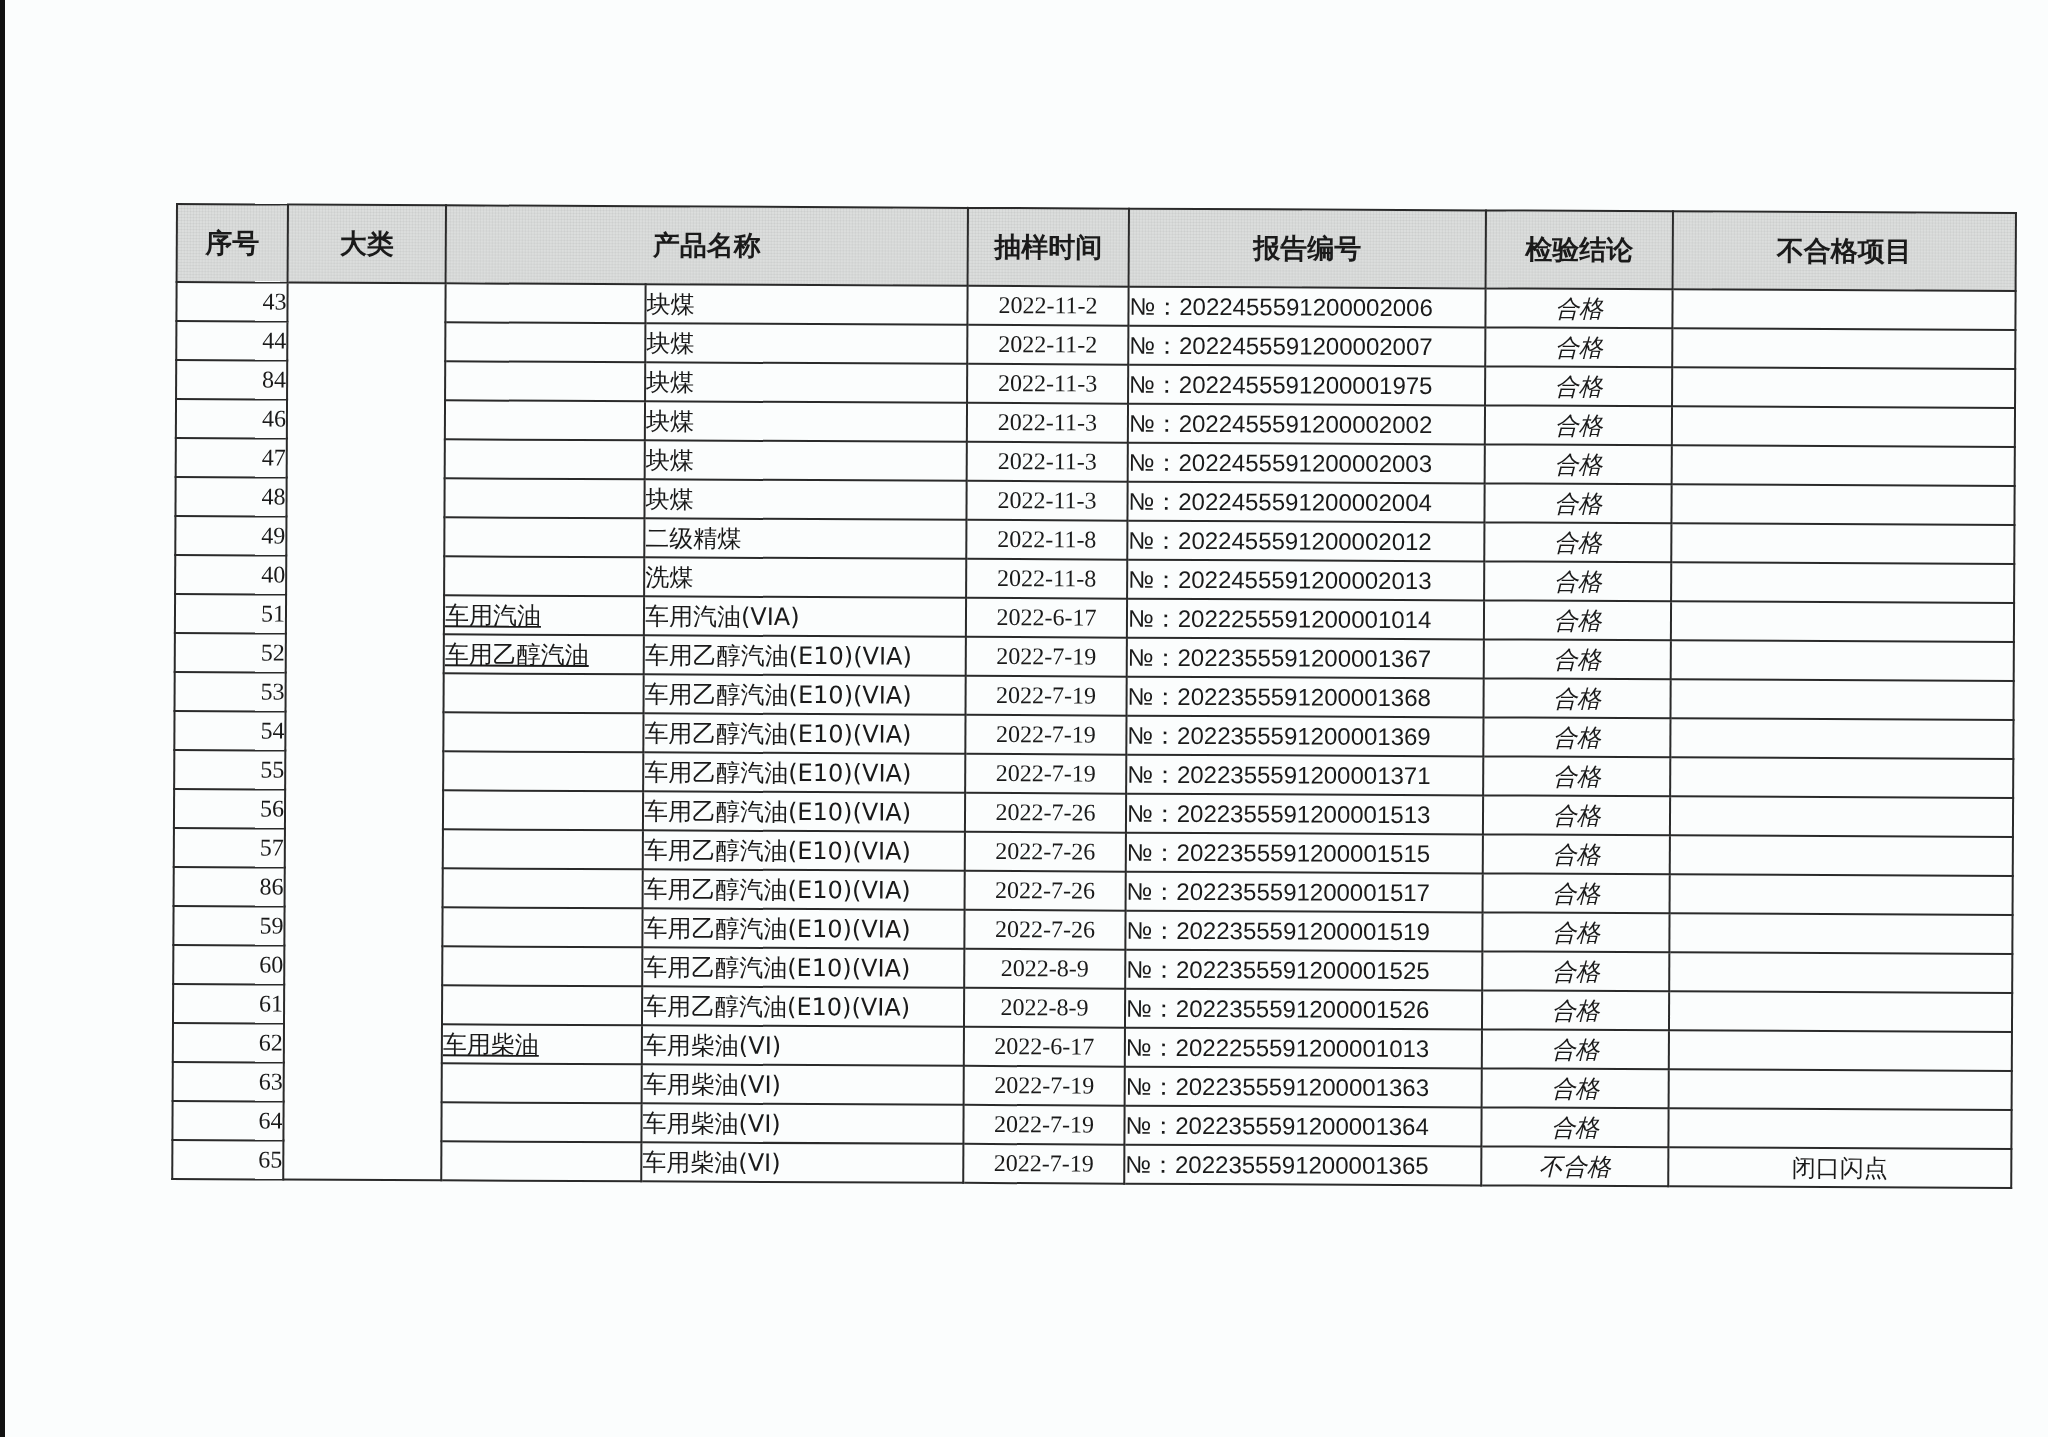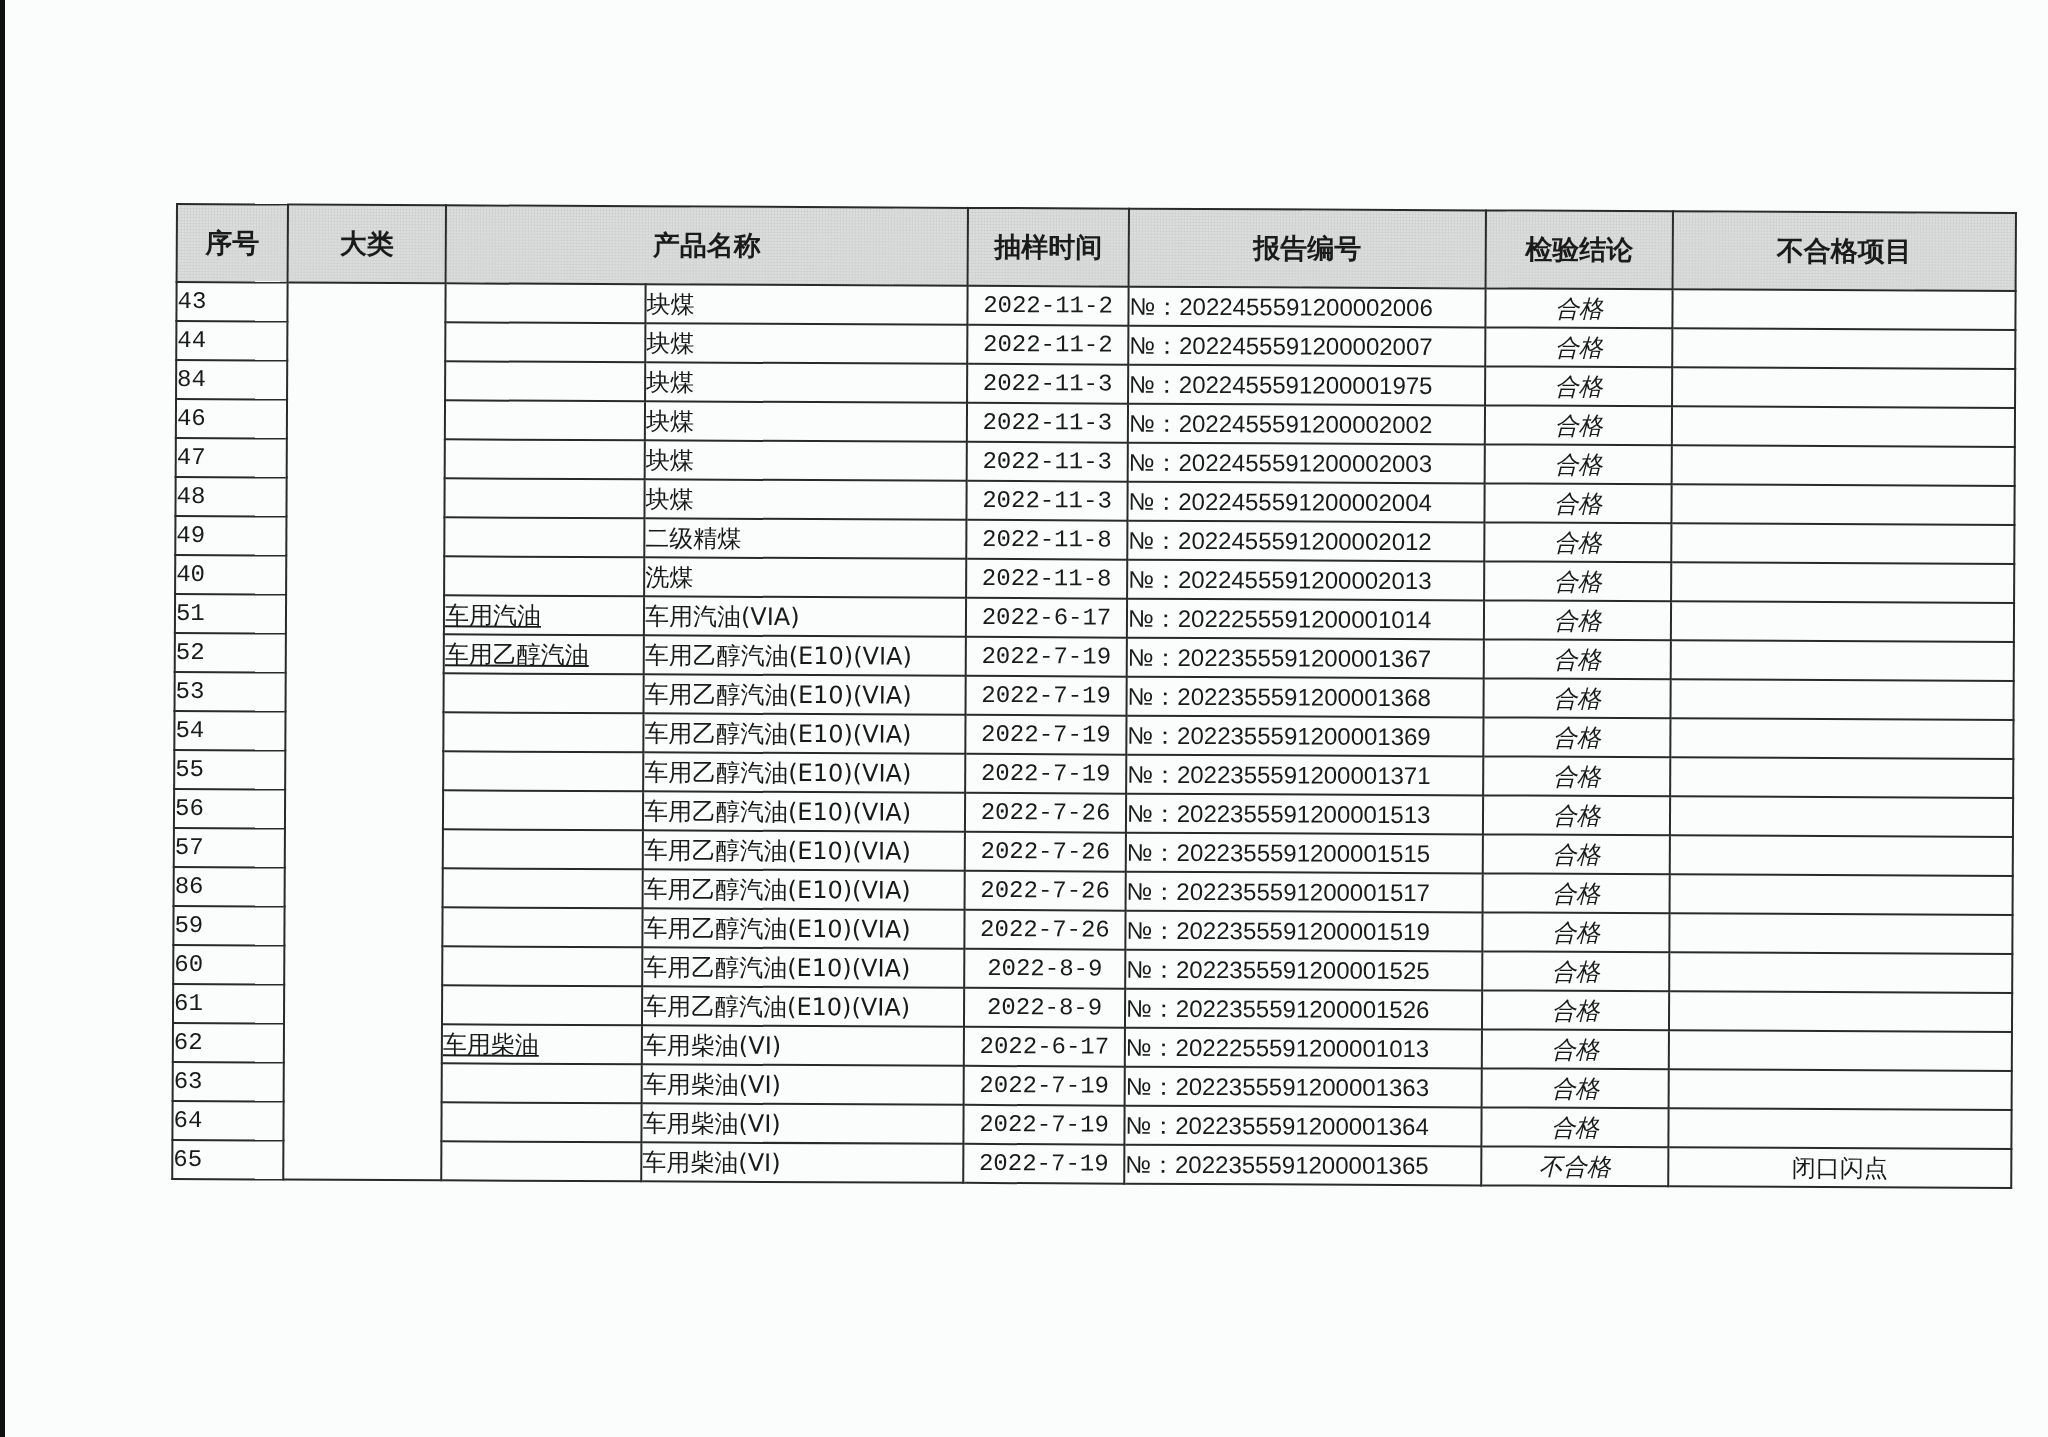--- a/index.html
+++ b/index.html
@@ -32,25 +32,25 @@
     height: 76px;
     background-color: #dcdedd;
     background-image:
       repeating-linear-gradient(0deg, rgba(0,0,0,0.04) 0 1px, transparent 1px 3px),
       repeating-linear-gradient(90deg, rgba(0,0,0,0.04) 0 1px, transparent 1px 3px);
     font-family: "DejaVu Serif", "Liberation Serif", serif;
     font-weight: bold;
     font-size: 27px;
     text-align: center;
   }
-  td.seq { text-align: left; font-family: Liberation Mono, monospace; font-size: 25px; }
+  td.seq { text-align: right; font-family: Liberation Serif, serif; font-size: 25px; }
   td.cat-merged { border-bottom: none; }
   td.sub { padding-left: 12px; text-align: left; text-decoration: underline; }
   td.name { padding-left: 14px; text-align: left; }
-  td.date { text-align: center; font-family: Liberation Mono, monospace; font-size: 25px; margin-left: 48px; }
+  td.date { text-align: center; font-family: Liberation Serif, serif; font-size: 25px; margin-left: 48px; }
   td.report-no { text-align: left; padding-left: 14px; font-family: "Liberation Sans", sans-serif; font-size: 25px; }
   td.result { text-align: center; font-style: italic; }
   td.failed-item { text-align: center; }
   .c-seq { width: 111px; }
   .c-cat { width: 158px; }
   .c-sub { width: 200px; }
   .c-name { width: 322px; }
   .c-date { width: 161px; }
   .c-report { width: 357px; }
   .c-result { width: 187px; }

